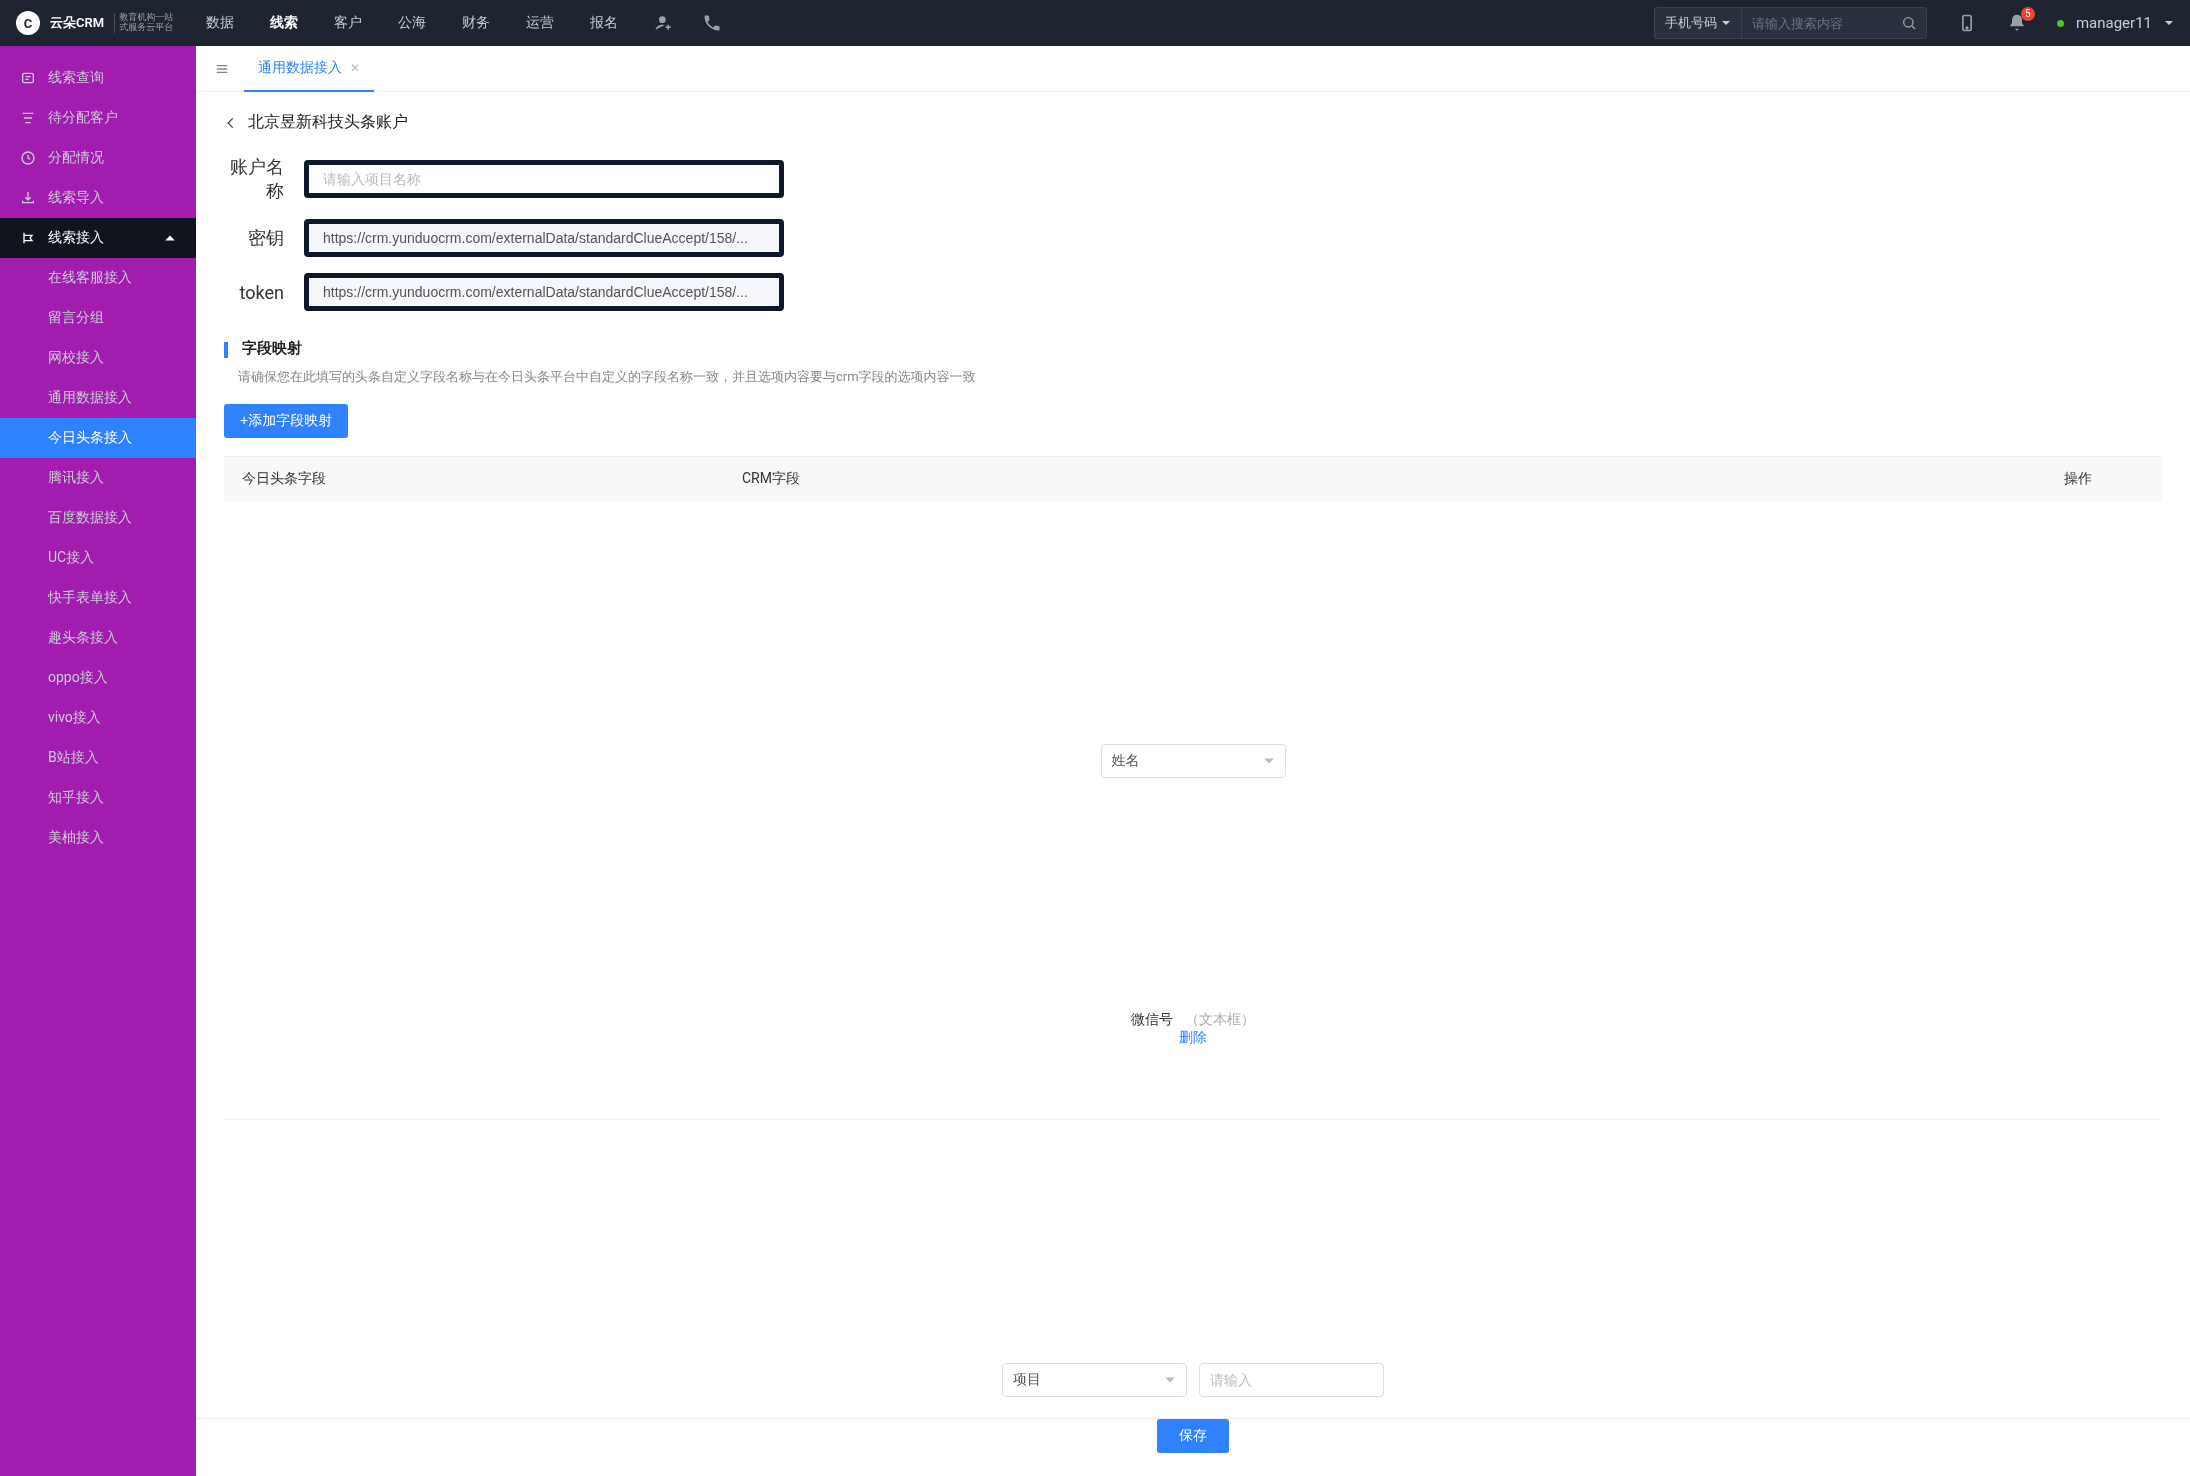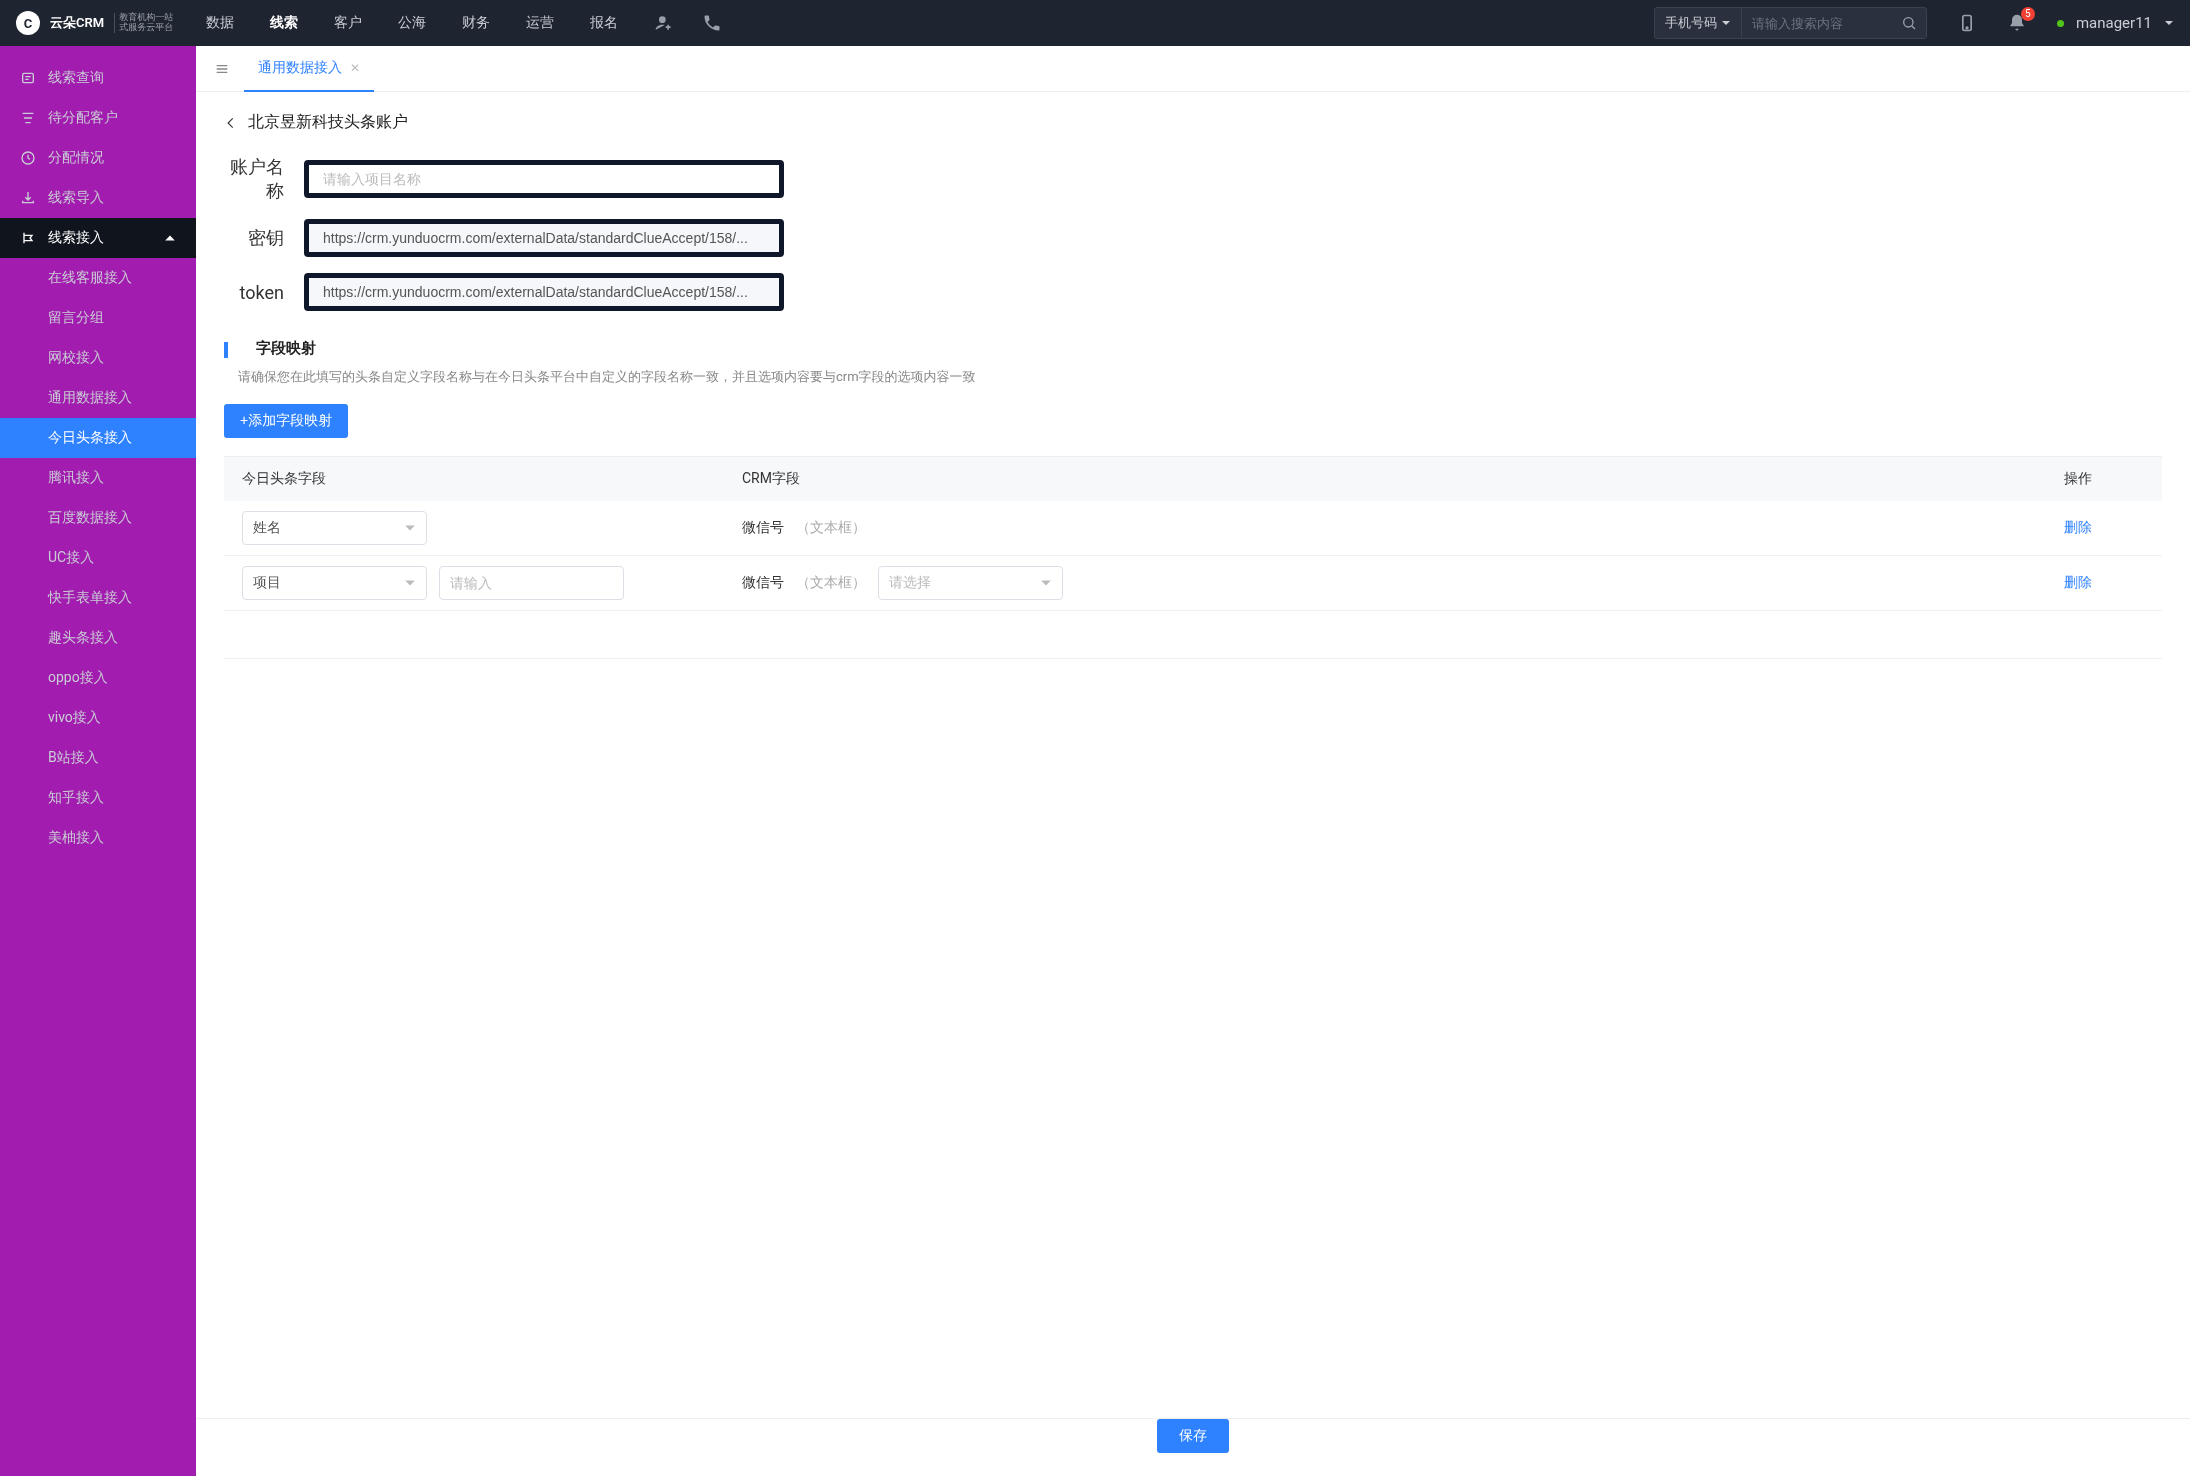--- a/index.html
+++ b/index.html
@@ -49,33 +49,33 @@
 .crumb { display:flex; align-items:center; gap:10px; margin-bottom:22px; }
 .back-icon { width:14px; height:14px; cursor:pointer; }
 .crumb-title { font-size:16px; font-weight:500; color:#222; }
 
 .form-row { display:flex; align-items:center; gap:20px; margin-bottom:16px; }
 .form-label { width:60px; text-align:right; color:#333; font-size:18px; }
 .form-input { flex:0 0 480px; height:38px; border:5px solid #0f172a; border-radius:4px; padding:0 14px; font-size:14px; background:#f5f7fa; color:#555; outline:none; }
 .form-input.white { background:#fff; }
 .form-input::placeholder { color:#bbb; }
 
-.sect-head { display:flex; align-items:flex-end; gap:28px; margin-top:28px; margin-bottom:10px; }
+.sect-head { display:flex; align-items:flex-end; gap:14px; margin-top:28px; margin-bottom:10px; }
 .sect-bar { width:4px; height:16px; background:#2f82ff; }
 .sect-title { font-size:15px; font-weight:600; color:#222; }
 .sect-note { color:#888; font-size:13px; margin-bottom:18px; padding-left:14px; }
 
 .add-btn { background:#2f82ff; color:#fff; border:none; border-radius:3px; height:34px; padding:0 16px; font-size:14px; cursor:pointer; }
 
 .table { margin-top:18px; border-top:1px solid #eee; }
 .thead { display:flex; background:#f7f8fa; height:44px; align-items:center; padding:0 18px; font-size:14px; color:#333; }
 .th1 { flex:0 0 500px; }
 .th2 { flex:1; }
 .th3 { flex:0 0 80px; }
-.trow { display:flex; align-items:center; padding:10px 18px; border-bottom:1px solid #f0f0f0; min-height:48px; }
+.trow { display:flex; align-items:center; padding:10px 18px; border-bottom:1px solid #f0f0f0; min-height:48px;flex-direction:column; }
 .cell1 { flex:0 0 500px; display:flex; gap:12px; align-items:center; }
 .cell2 { flex:1; display:flex; gap:12px; align-items:center; }
 .cell3 { flex:0 0 80px; }
 .sel { width:185px; height:34px; border:1px solid #dcdfe6; border-radius:4px; padding:0 10px; display:flex; align-items:center; justify-content:space-between; cursor:pointer; font-size:14px; background:#fff; color:#555; }
 .sel.placeholder { color:#bbb; }
 .sel-chev { width:12px; height:12px; color:#bbb; }
 .txt-input { width:185px; height:34px; border:1px solid #dcdfe6; border-radius:4px; padding:0 10px; font-size:14px; outline:none; }
 .txt-input::placeholder { color:#bbb; }
 .crm-label { color:#333; font-size:14px; }
 .crm-type { color:#aaa; font-size:14px; }

